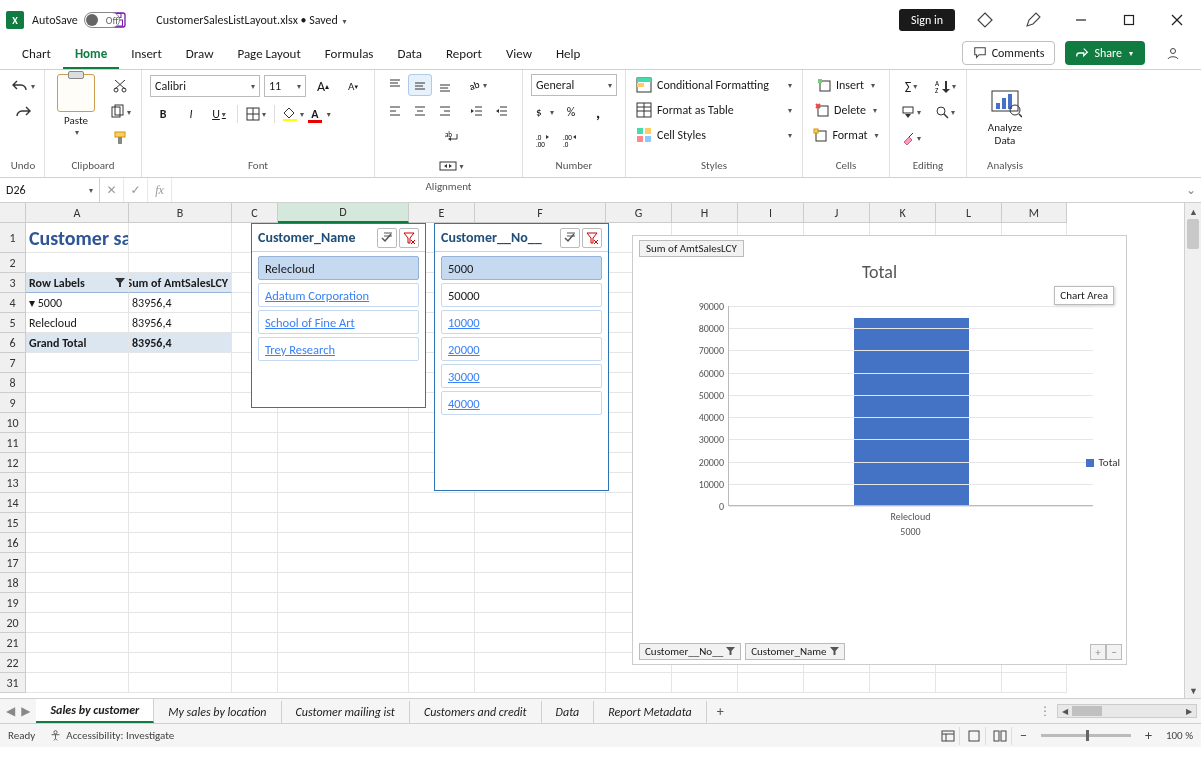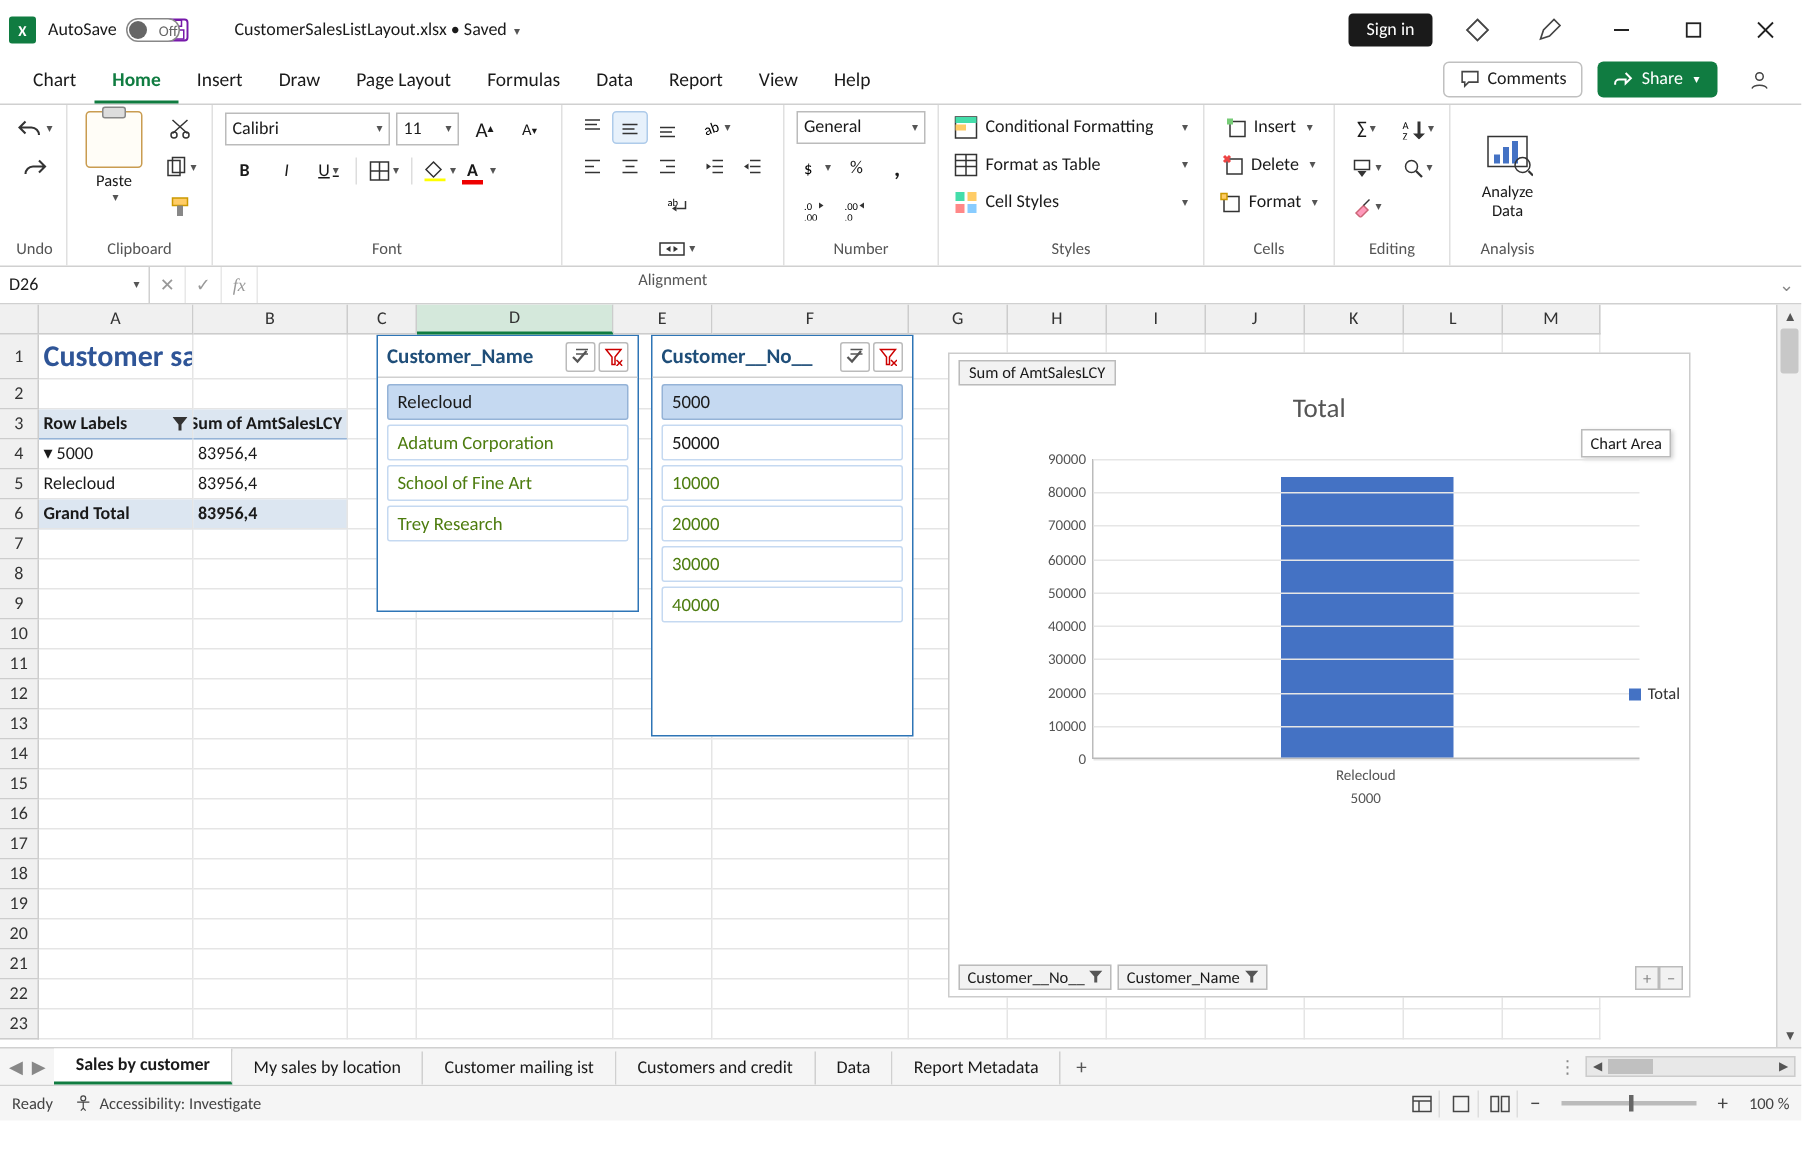--- a/index.html
+++ b/index.html
@@ -84,21 +84,21 @@
 .scroll-v .arr.top { top:0; } .scroll-v .arr.bot { bottom:0; }
 
 
 .slicer { position:absolute; background:#fff; border:1px solid #2e75b6; display:flex; flex-direction:column; font-family:Calibri,sans-serif; }
 .slicer-head { height:28px; display:flex; align-items:center; padding:0 6px; font-size:14px; font-weight:700; color:#1f4e79; border-bottom:1px solid #d0d0d0; gap:4px; }
 .slicer-hbtns { margin-left:auto; display:flex; gap:2px; }
 .slicer-hbtn { width:20px; height:20px; display:flex; align-items:center; justify-content:center; border:1px solid #bbb; border-radius:2px; font-size:10px; }
 .slicer-items { padding:4px 6px; display:flex; flex-direction:column; gap:3px; }
 .s-item { height:24px; border:1px solid #c5d9f1; border-radius:2px; display:flex; align-items:center; padding:0 6px; font-size:12.5px; background:#fff; }
 .s-item.sel { background:#c5d9f1; border-color:#95b3d7; }
-.s-item.dim { color:#4d7c0f; }
+.s-item.dim { color:#3b82f6;text-decoration:underline; }
 
 
 .chart-obj { position:absolute; left:632px; top:32px; width:495px; height:430px; background:#fff; border:1px solid #ccc; }
 .chart-obj .field-btn { position:absolute; top:4px; left:6px; background:#f2f2f2; border:1px solid #bbb; padding:1px 6px; font-size:11px; }
 .chart-area-tip { position:absolute; right:12px; top:50px; background:#fff; border:1px solid #bbb; box-shadow:1px 1px 3px rgba(0,0,0,0.2); padding:2px 5px; font-size:11px; }
 .chart-title-t { position:absolute; width:100%; text-align:center; top:25px; font-size:18px; color:#555; }
 .plot-area { position:absolute; left:50px; top:70px; width:410px; height:210px; }
 .ylabels { position:absolute; left:0; top:0; width:45px; height:210px; }
 .ylabels div { position:absolute; right:4px; font-size:10px; color:#555; transform:translateY(-50%); }
 .plot-grid { position:absolute; left:45px; top:0; width:365px; height:200px; border-left:1px solid #bbb; border-bottom:1px solid #bbb; }
@@ -109,21 +109,21 @@
 .legend { position:absolute; right:6px; top:220px; font-size:11px; color:#333; display:flex; align-items:center; gap:4px; }
 .legend .sq { width:8px; height:8px; background:#4472c4; }
 .pivot-btns { position:absolute; bottom:4px; left:6px; display:flex; gap:4px; }
 .pv-btn { background:#f2f2f2; border:1px solid #bbb; padding:1px 5px; font-size:11px; display:flex; align-items:center; gap:3px; }
 .pm-btns { position:absolute; right:4px; bottom:4px; display:flex; }
 .pm-btns span { width:16px; height:16px; border:1px solid #bbb; background:#f2f2f2; display:flex; align-items:center; justify-content:center; font-size:11px; color:#888; }
 
 
 .sheet-row { height:25px; border-top:1px solid #d0d0d0; display:flex; align-items:stretch; background:#f5f5f5; position:relative; }
 .sheet-nav { display:flex; align-items:center; padding:0 6px; gap:6px; color:#888; }
-.sheet-tabs { display:flex; align-items:flex-end; }
+.sheet-tabs { display:flex; align-items:flex-end;font-style:italic; }
 .sheet-tab { padding:4px 14px; font-size:12px; border-right:1px solid #d0d0d0; background:#f5f5f5; cursor:pointer; }
 .sheet-tab.active { background:#fff; border-bottom:2px solid #107c41; font-weight:600; }
 .sheet-add { padding:4px 10px; font-size:14px; color:#555; }
 .sheet-right { margin-left:auto; display:flex; align-items:center; gap:6px; padding-right:4px; }
 .h-scroll { width:140px; height:14px; background:#e8e8e8; border:1px solid #ccc; position:relative; }
 .h-scroll .arr { position:absolute; top:0; width:14px; height:12px; display:flex; align-items:center; justify-content:center; font-size:8px; color:#555; }
 .h-scroll .arr.l { left:0; } .h-scroll .arr.r { right:0; }
 .h-scroll .thumb { position:absolute; left:14px; top:1px; height:10px; width:30px; background:#c0c0c0; }
 
 
@@ -630,21 +630,21 @@
         <div class="row-h">13</div>
         <div class="row-h">14</div>
         <div class="row-h">15</div>
         <div class="row-h">16</div>
         <div class="row-h">17</div>
         <div class="row-h">18</div>
         <div class="row-h">19</div>
         <div class="row-h">20</div>
         <div class="row-h">21</div>
         <div class="row-h">22</div>
-        <div class="row-h">23</div>
+        <div class="row-h">31</div>
       </div>
   <div class="cells" id="cells">
         <div class="cell-row r1">
           <div class="g-cell title-cell" style="width: 103px;">Customer sales</div>
           <div class="g-cell " style="width: 103px;"></div>
           <div class="g-cell " style="width: 46px;"></div>
           <div class="g-cell " style="width: 131px;"></div>
           <div class="g-cell " style="width: 66px;"></div>
           <div class="g-cell " style="width: 131px;"></div>
           <div class="g-cell " style="width: 66px;"></div>

